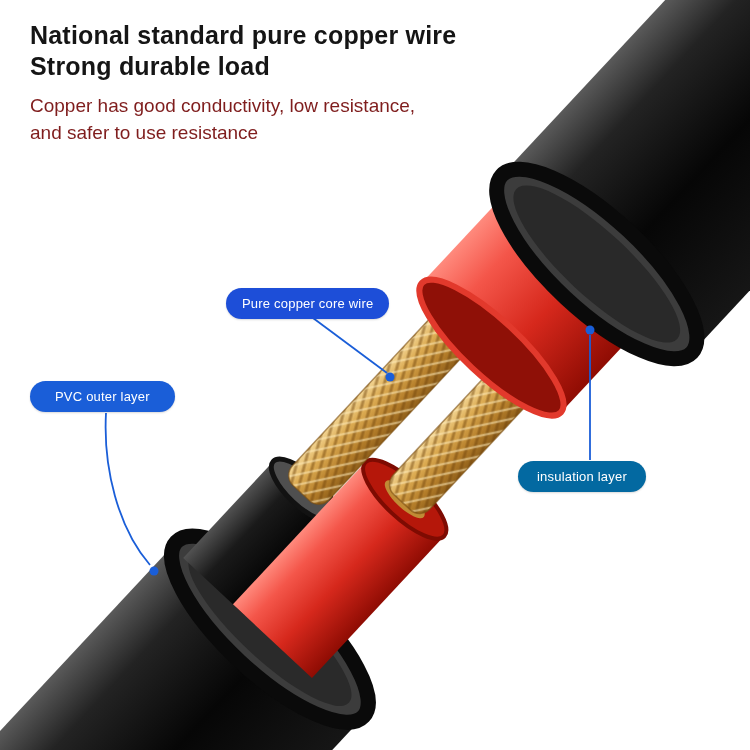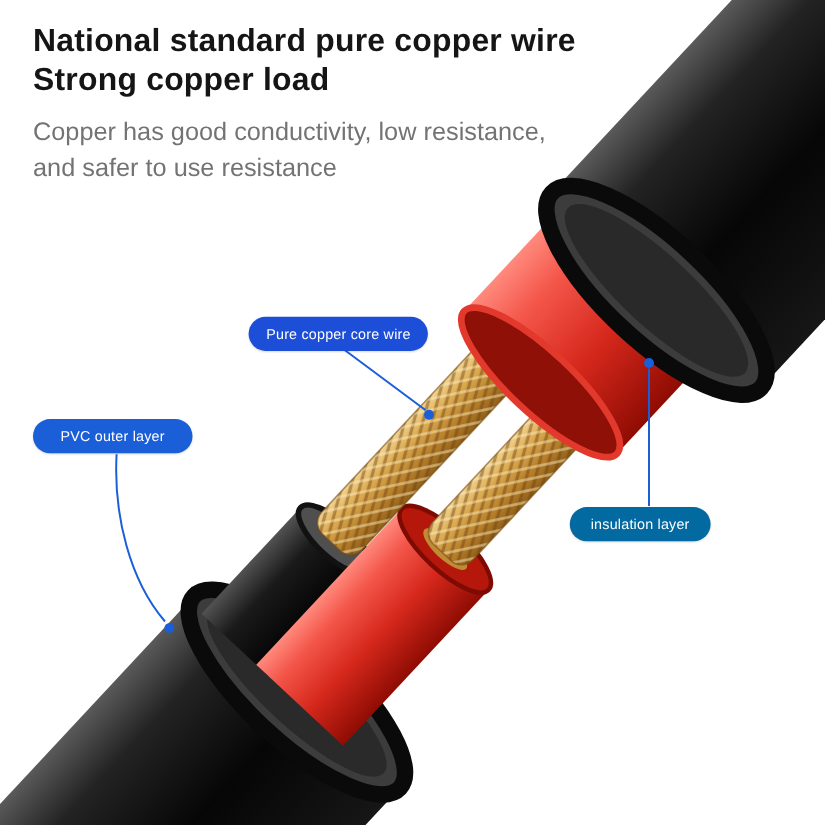--- a/index.html
+++ b/index.html
@@ -7,25 +7,25 @@
     width:750px;height:750px;
     background:#ffffff;
     font-family:"Liberation Sans", sans-serif;
     overflow:hidden;
   }
   .stage{position:relative;width:750px;height:750px;background:#fff;}
   .stage svg{position:absolute;left:0;top:0;}
 
   .header{position:absolute;left:30px;top:20px;z-index:3;}
   .title-line{
-    font-size:29px;font-weight:700;color:#151515;line-height:1.24;
+    font-size:25px;font-weight:700;color:#151515;line-height:1.24;
     letter-spacing:.2px;
   }
   .desc{
-    margin-top:11px;font-size:23px;color:#737373;line-height:1.42;
+    margin-top:11px;font-size:19px;color:#7f1d1d;line-height:1.42;
   }
   .desc span{display:block;}
 
   .pill{
     position:absolute;z-index:4;
     height:31px;border-radius:16px;
     display:flex;align-items:center;justify-content:center;
     color:#ffffff;font-size:13px;letter-spacing:.2px;
     box-shadow:0 1px 2px rgba(0,0,0,.15);
     white-space:nowrap;
@@ -131,21 +131,21 @@
     </g>
     <g stroke="none" fill="#1a5ed8">
       <circle cx="390" cy="377" r="4.5"></circle>
       <circle cx="154" cy="571" r="4.5"></circle>
       <circle cx="590" cy="330" r="4.5"></circle>
     </g>
   </svg>
 
   <div class="header">
     <div class="title-line">National standard pure copper wire</div>
-    <div class="title-line">Strong copper load</div>
+    <div class="title-line">Strong durable load</div>
     <div class="desc">
       <span>Copper has good conductivity, low resistance,</span>
       <span>and safer to use resistance</span>
     </div>
   </div>
 
   <div class="pill pill-copper" style="background-color: #1d4ed8;">
     <span>Pure copper core wire</span>
   </div>
   <div class="pill pill-pvc" style="background-color: rgb(26, 94, 216);">

